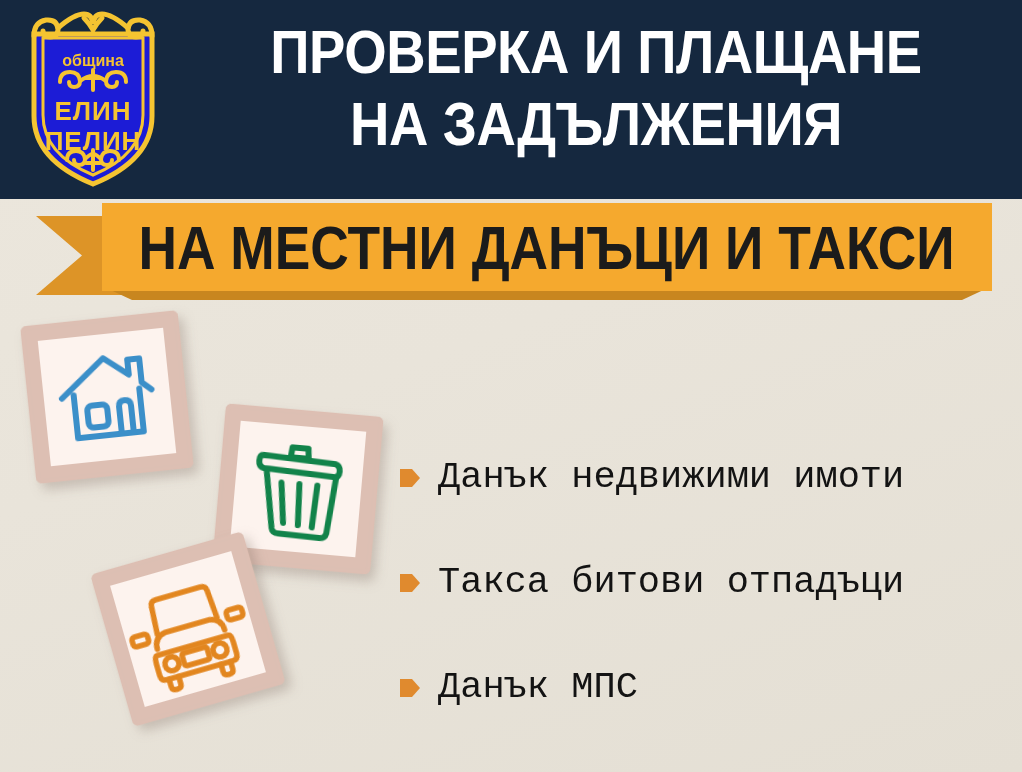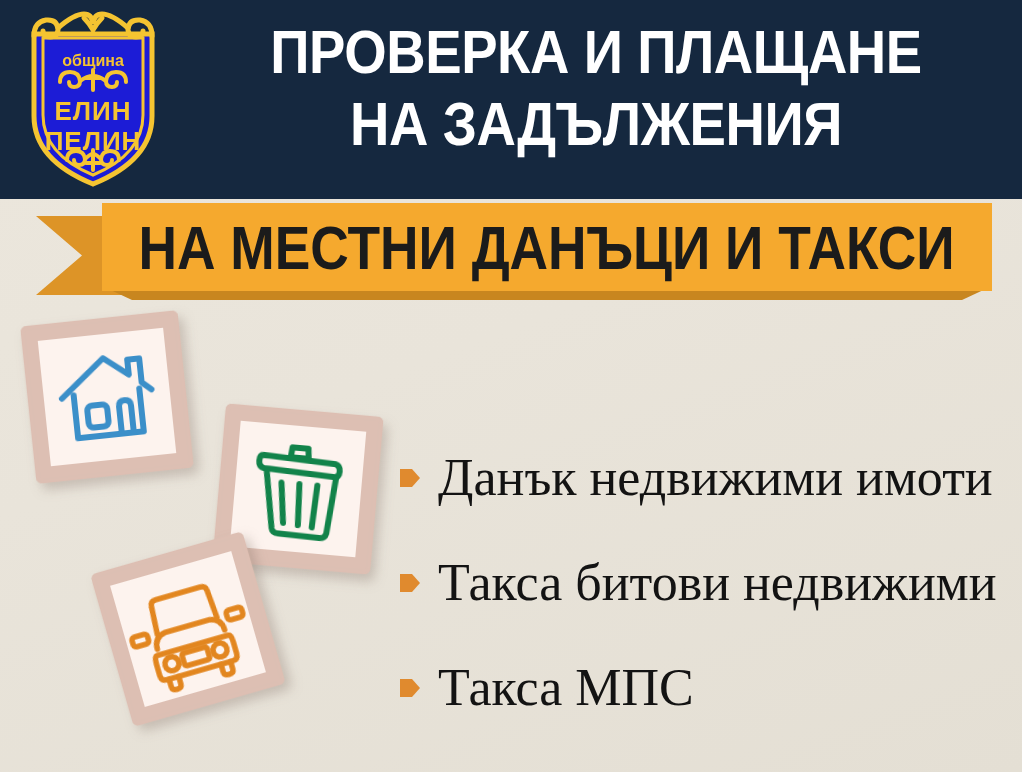--- a/index.html
+++ b/index.html
@@ -146,22 +146,22 @@
     height: 105px;
   }
   .bullet-marker {
     flex: 0 0 auto;
     width: 20px;
     height: 24px;
     margin-right: 18px;
   }
   .bullet-marker svg { display: block; width: 100%; height: 100%; }
   .bullet-label {
-    font-family: Liberation Serif, serif;
-    font-size: 52px;
+    font-family: Liberation Mono, monospace;
+    font-size: 37px;
     color: #131313;
     line-height: 1;
     white-space: nowrap;
   }
 </style>
 </head>
 <body>
 
 <div id="poster">
 
@@ -295,27 +295,27 @@
       </span>
       <span class="bullet-label">Данък недвижими имоти</span>
     </div>
 
     <div class="bullet-row">
       <span class="bullet-marker">
         <svg viewBox="0 0 20 24" xmlns="http://www.w3.org/2000/svg">
           <path d="M0 3 L12 3 L20 12 L12 21 L0 21 Z" fill="#e08a2e"></path>
         </svg>
       </span>
-      <span class="bullet-label">Такса битови недвижими</span>
+      <span class="bullet-label">Такса битови отпадъци</span>
     </div>
 
     <div class="bullet-row">
       <span class="bullet-marker">
         <svg viewBox="0 0 20 24" xmlns="http://www.w3.org/2000/svg">
           <path d="M0 3 L12 3 L20 12 L12 21 L0 21 Z" fill="#e08a2e"></path>
         </svg>
       </span>
-      <span class="bullet-label">Такса МПС</span>
+      <span class="bullet-label">Данък МПС</span>
     </div>
 
   </div>
 
 </div>
 
 </body></html>

